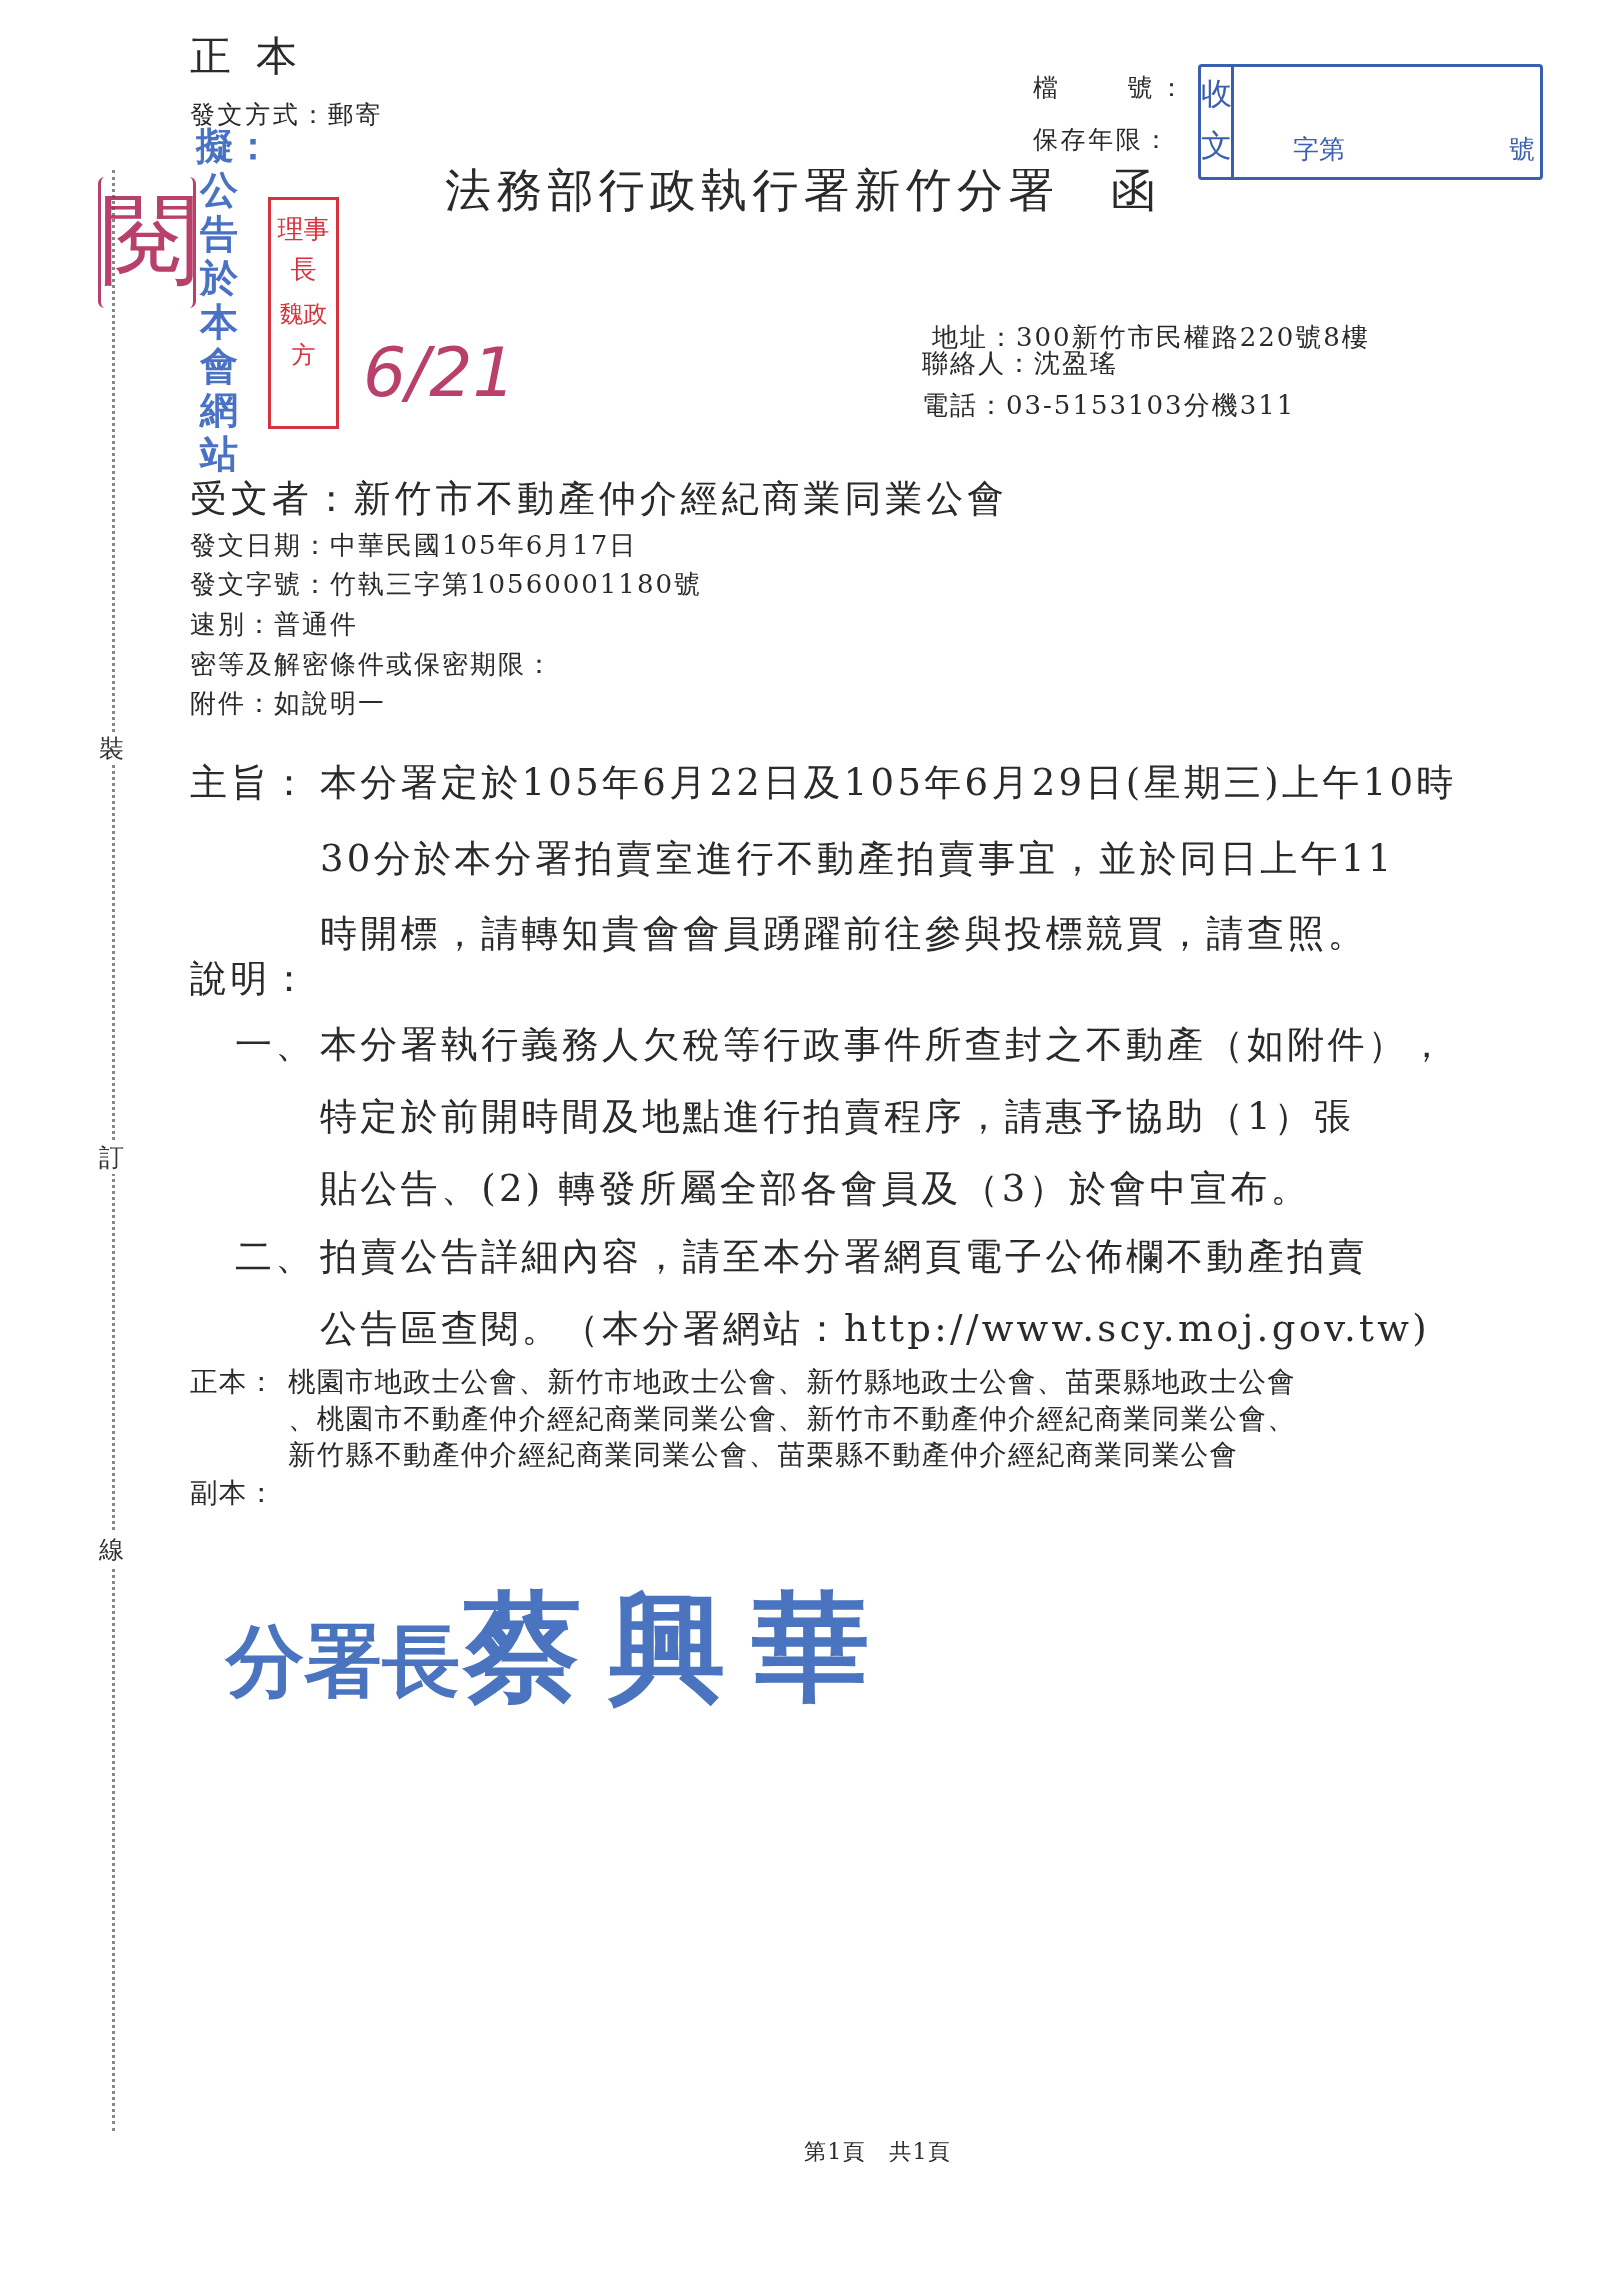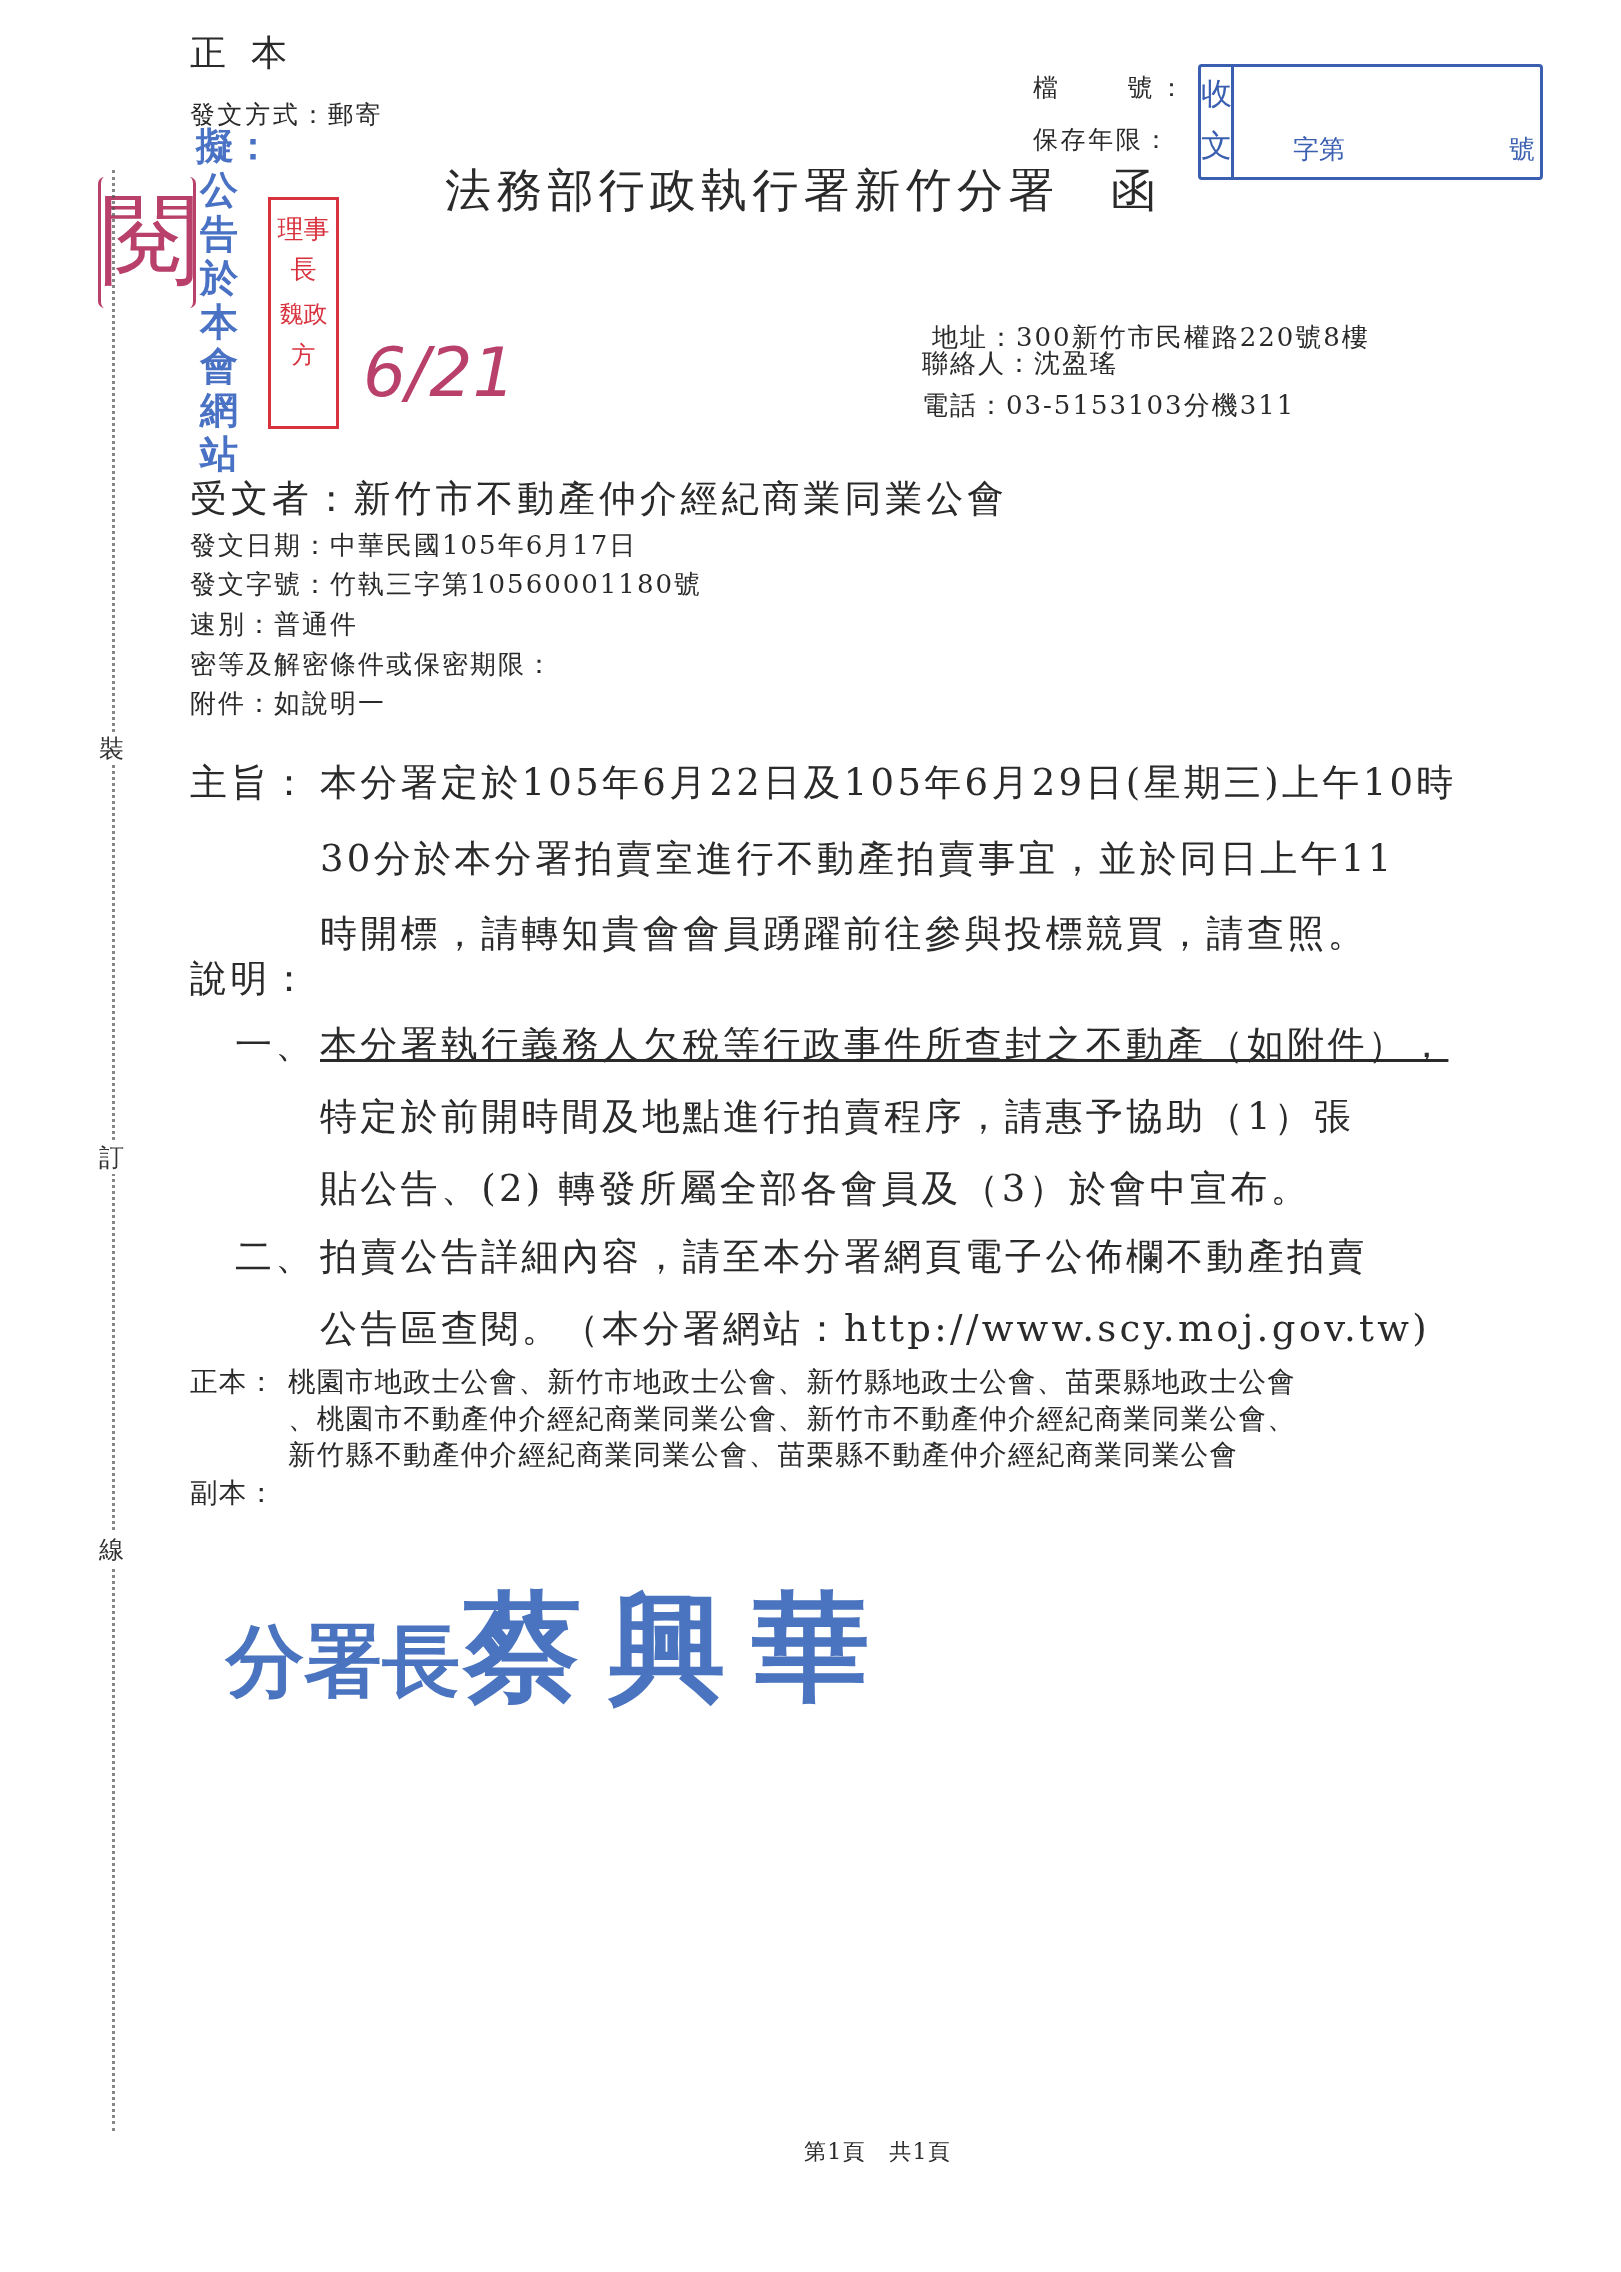--- a/index.html
+++ b/index.html
@@ -1,19 +1,19 @@
 <!DOCTYPE html>
 <html style="font-size:10.5px"><head>
 <meta charset="utf-8">
 <style>
   html, body { margin:0; padding:0; background:#ffffff; }
   body { width:1621px; height:2273px; position:relative; overflow:hidden;
          font-family:"DejaVu Serif","Liberation Serif",serif; color:#2a2a2a; }
   .abs { position:absolute; white-space:nowrap; }
-  .t-top { font-size:36px; letter-spacing:25px; }
+  .t-top { font-size:41px; letter-spacing:25px; }
   .t-small { font-size:25px; letter-spacing:2.6px; }
   .t-meta { font-size:26px; letter-spacing:2px; }
   .t-title { font-size:46px; letter-spacing:5.2px; }
   .t-recipient { font-size:37px; letter-spacing:3.9px; }
   .t-body { font-size:37px; letter-spacing:3.3px; line-height:75px; }
   .t-cc { font-size:27.5px; letter-spacing:1.3px; line-height:37px; }
   .t-footer { font-size:22px; letter-spacing:1.3px; }
   .binding-line { position:absolute; left:112px; top:170px; height:1961px;
                   border-left:3.3px dotted #555; opacity:0.7; }
   .binding-char { position:absolute; left:99px; font-size:25px; background:#fff; color:#333; }
@@ -92,21 +92,21 @@
 <div class="binding-char" style="top:1533px;">線</div>
 
 <div class="abs t-body" style="left:190px; top:745px;">主旨：</div>
 <div class="abs t-body" style="left:320px; top:745px;">本分署定於105年6月22日及105年6月29日(星期三)上午10時</div>
 <div class="abs t-body" style="left:320px; top:821px;">30分於本分署拍賣室進行不動產拍賣事宜，並於同日上午11</div>
 <div class="abs t-body" style="left:320px; top:896px;">時開標，請轉知貴會會員踴躍前往參與投標競買，請查照。</div>
 
 <div class="abs t-body" style="left:190px; top:941px;">說明：</div>
 
 <div class="abs t-body" style="left:235px; top:1007px;">一、</div>
-<div class="abs t-body" style="left:320px; top:1007px;text-decoration:underline;">本分署執行義務人欠稅等行政事件所查封之不動產（如附件），</div>
+<div class="abs t-body" style="left:320px; top:1007px;">本分署執行義務人欠稅等行政事件所查封之不動產（如附件），</div>
 <div class="abs t-body" style="left:320px; top:1079px;">特定於前開時間及地點進行拍賣程序，請惠予協助（1）張</div>
 <div class="abs t-body" style="left:320px; top:1151px;">貼公告、(2) 轉發所屬全部各會員及（3）於會中宣布。</div>
 
 <div class="abs t-body" style="left:235px; top:1219px;">二、</div>
 <div class="abs t-body" style="left:320px; top:1219px;">拍賣公告詳細內容，請至本分署網頁電子公佈欄不動產拍賣</div>
 <div class="abs t-body" style="left:320px; top:1291px;">公告區查閱。（本分署網站：http://www.scy.moj.gov.tw)</div>
 
 <div class="abs t-cc" style="left:190px; top:1363px;">正本：</div>
 <div class="abs t-cc" style="left:288px; top:1363px;">桃園市地政士公會、新竹市地政士公會、新竹縣地政士公會、苗栗縣地政士公會</div>
 <div class="abs t-cc" style="left:288px; top:1400px;">、桃園市不動產仲介經紀商業同業公會、新竹市不動產仲介經紀商業同業公會、</div>

